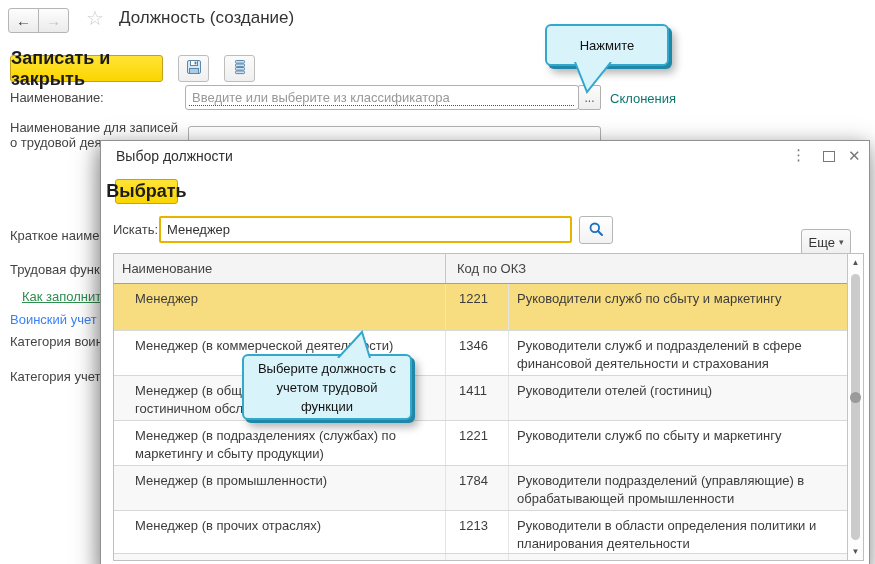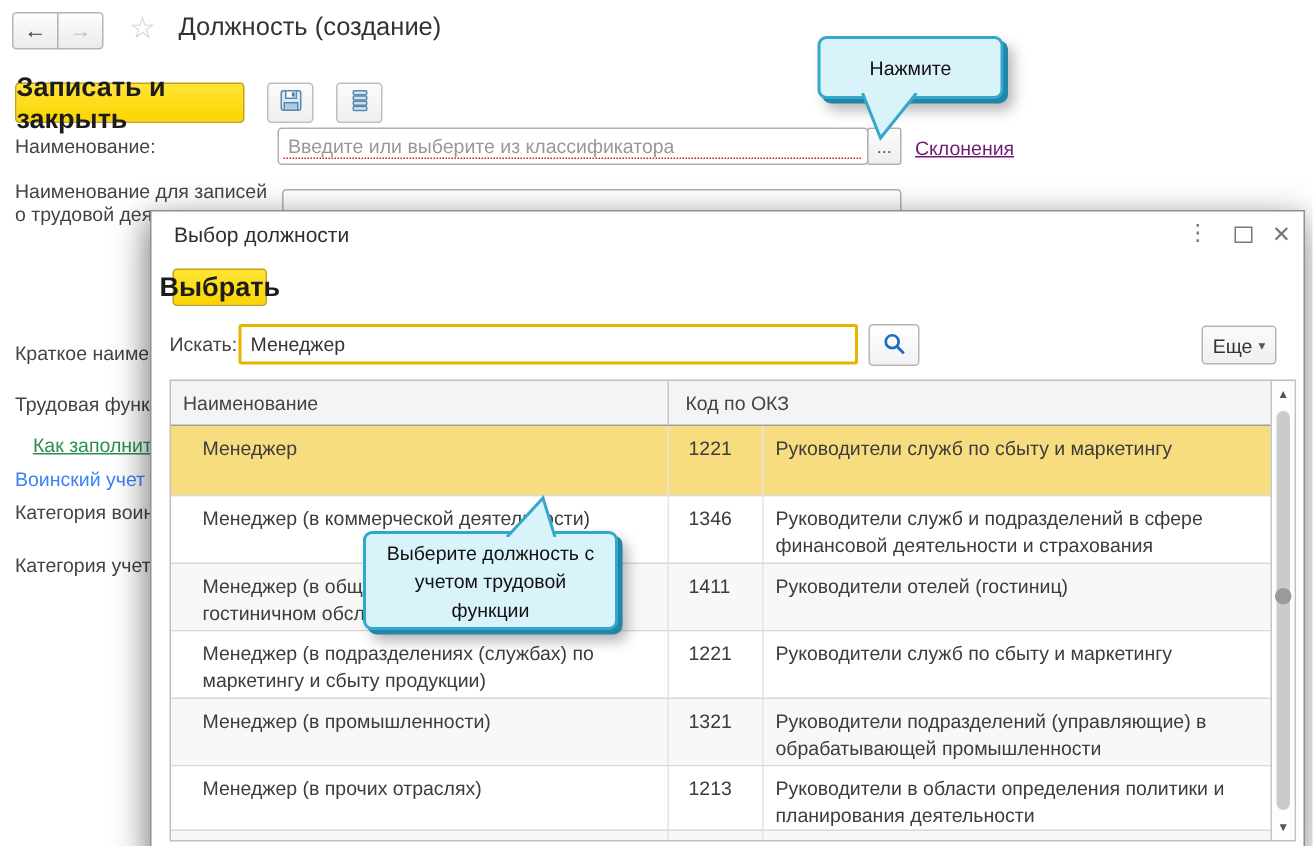--- a/index.html
+++ b/index.html
@@ -31,21 +31,21 @@
   .flabel{color:#444;white-space:nowrap;}
   .l-name{left:10px;top:90px;}
   .inp{box-sizing:border-box;border:1px solid #b0b0b0;border-radius:3px;background:#fff;
     font-family:"Liberation Sans",sans-serif;font-size:13px;color:#333;padding:0 6px;outline:none;}
   .inp::placeholder{color:#989898;}
   .name-input{left:185px;top:85px;width:394px;height:25px;}
   .red-dots{left:189px;top:105px;width:385px;height:0;border-top:1px dotted #cf1d1d;}
   .dots-btn{left:578px;top:85px;width:23px;height:25px;box-sizing:border-box;
     border:1px solid #b0b0b0;border-radius:2px;background:linear-gradient(#fcfcfc,#eeeeee);
     color:#555;display:flex;align-items:center;justify-content:center;font-size:12px;line-height:8px;}
-  .link-blue{color:#701a75;text-decoration:underline;white-space:nowrap;}
+  .link-blue{color:#0f766e;white-space:nowrap;}
   .decl{left:610px;top:91px;}
   .l-name2a{left:10px;top:120px;}
   .l-name2b{left:10px;top:135px;}
   .name2-input{left:188px;top:126px;width:413px;height:26px;}
   .l-short{left:10px;top:228px;}
   .l-labor{left:10px;top:262px;}
   .link-green{color:#2e8e4f;text-decoration:underline;white-space:nowrap;}
   .l-howfill{left:22px;top:289px;}
   .l-military{left:10px;top:312px;color:#3b82f6;white-space:nowrap;}
   .l-catmil{left:10px;top:334px;}
@@ -55,21 +55,21 @@
     border:1px solid #909090;box-shadow:0 8px 26px rgba(0,0,0,.40),-4px 4px 14px rgba(0,0,0,.18);z-index:10;}
   .m-title{left:15px;top:7px;font-size:14px;color:#2f2f2f;}
   .m-kebab{left:690px;top:5px;font-size:15px;color:#787878;letter-spacing:0;}
   .m-max{left:722px;top:10px;width:12px;height:11px;border:1.5px solid #787878;box-sizing:border-box;}
   .m-close{left:747px;top:6px;font-size:15px;color:#787878;}
   .m-select{left:14px;top:38px;width:63px;height:25px;}
   .m-search-label{left:12px;top:81px;color:#444;}
   .m-search-input{left:58px;top:75px;width:413px;height:27px;border:2px solid #e8b200;border-radius:2px;}
   .m-search-btn{left:478px;top:75px;width:34px;height:28px;background:linear-gradient(#ffffff,#f2f2f2);
     border:1px solid #b5b5b5;}
-  .m-more{left:700px;top:76px;width:50px;height:26px;box-sizing:border-box;
+  .m-more{left:700px;top:88px;width:50px;height:26px;box-sizing:border-box;
     background:linear-gradient(#fbfbfb,#efefef);border:1px solid #b5b5b5;border-radius:3px;
     color:#333;display:flex;align-items:center;justify-content:center;gap:4px;}
   .m-more .dd{font-size:9px;color:#555;}
   
   .table{left:12px;top:112px;width:751px;height:308px;box-sizing:border-box;
     border:1px solid #bfbfbf;overflow:hidden;background:#fff;padding-left:20px;}
   .thead{position:absolute;left:0;top:0;width:735px;height:30px;background:#f4f4f4;
     border-bottom:1px solid #a0a0a0;box-sizing:border-box;color:#444;}
   .th-name{position:absolute;left:8px;top:7px;}
   .th-okz{position:absolute;left:343px;top:7px;}
@@ -198,21 +198,21 @@
           <div class="c-code">1411</div>
           <div class="c-desc">Руководители отелей (гостиниц)</div>
         </div>
         <div class="trow" style="height: 44px;">
           <div class="c-name">Менеджер (в подразделениях (службах) по маркетингу и сбыту продукции)</div>
           <div class="c-code">1221</div>
           <div class="c-desc">Руководители служб по сбыту и маркетингу</div>
         </div>
         <div class="trow alt" style="height: 44px;">
           <div class="c-name">Менеджер (в промышленности)</div>
-          <div class="c-code">1321</div>
+          <div class="c-code">1784</div>
           <div class="c-desc">Руководители подразделений (управляющие) в обрабатывающей промышленности</div>
         </div>
         <div class="trow" style="height: 42px;">
           <div class="c-name">Менеджер (в прочих отраслях)</div>
           <div class="c-code">1213</div>
           <div class="c-desc">Руководители в области определения политики и планирования деятельности</div>
         </div>
         <div class="trow alt" style="height: 44px;">
           <div class="c-name">Менеджер (в сельском, охотничьем, лесном и рыбном хозяйстве)</div>
           <div class="c-code">1219</div>

